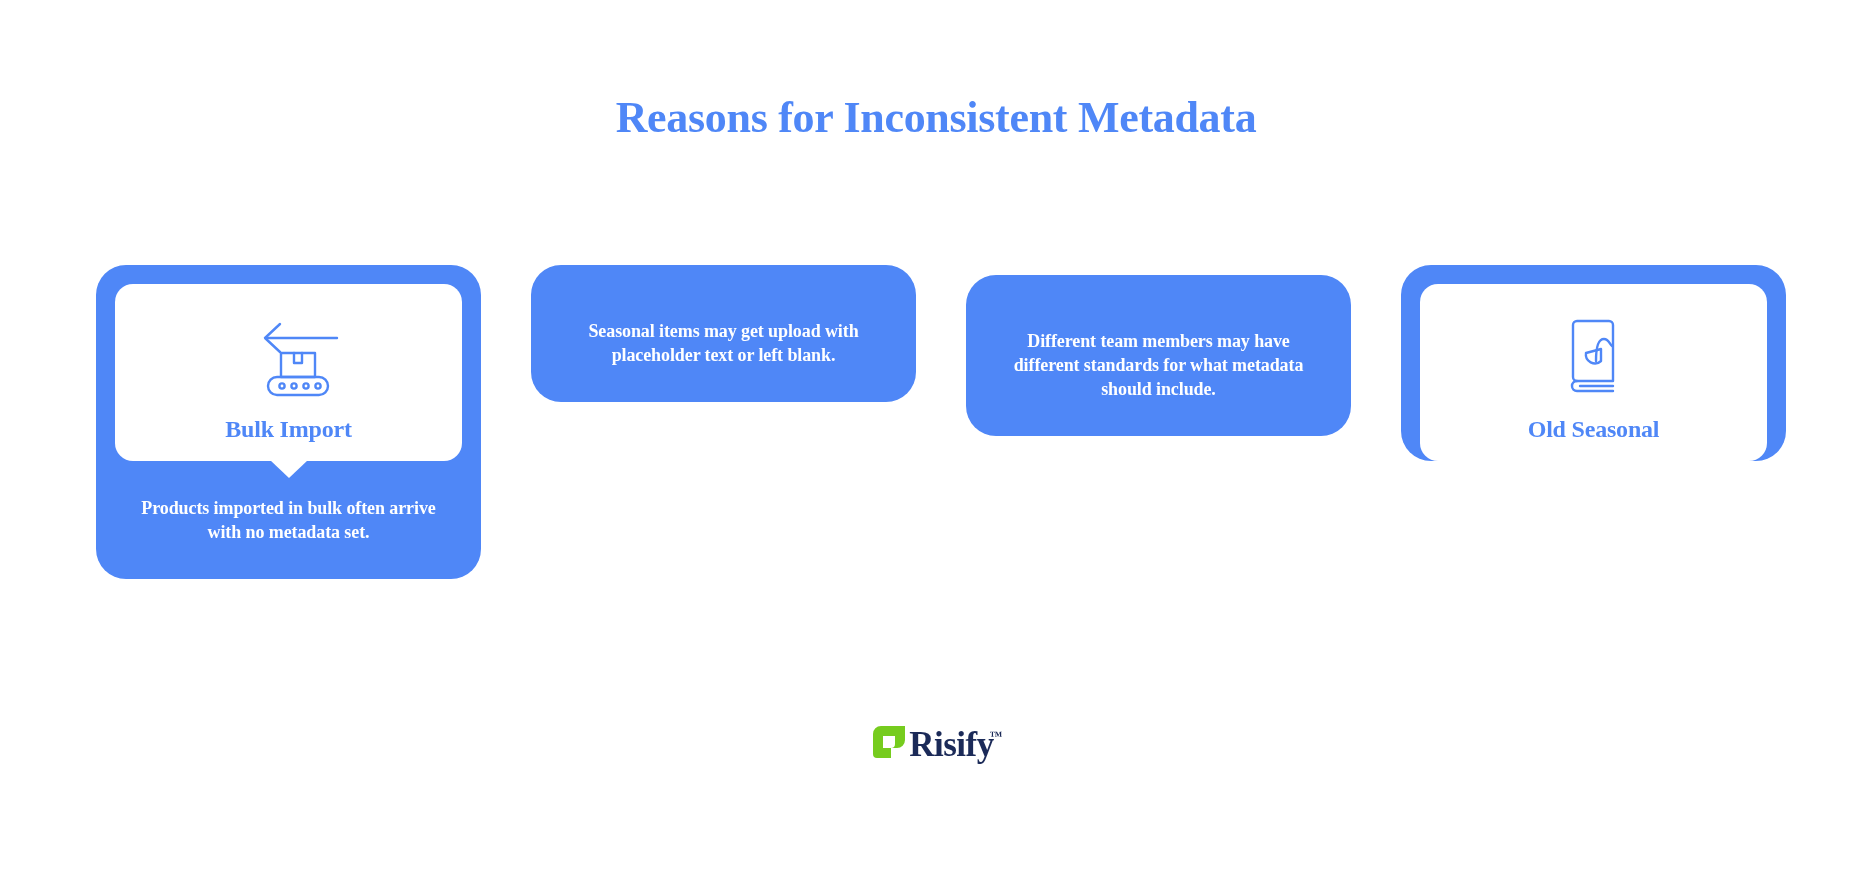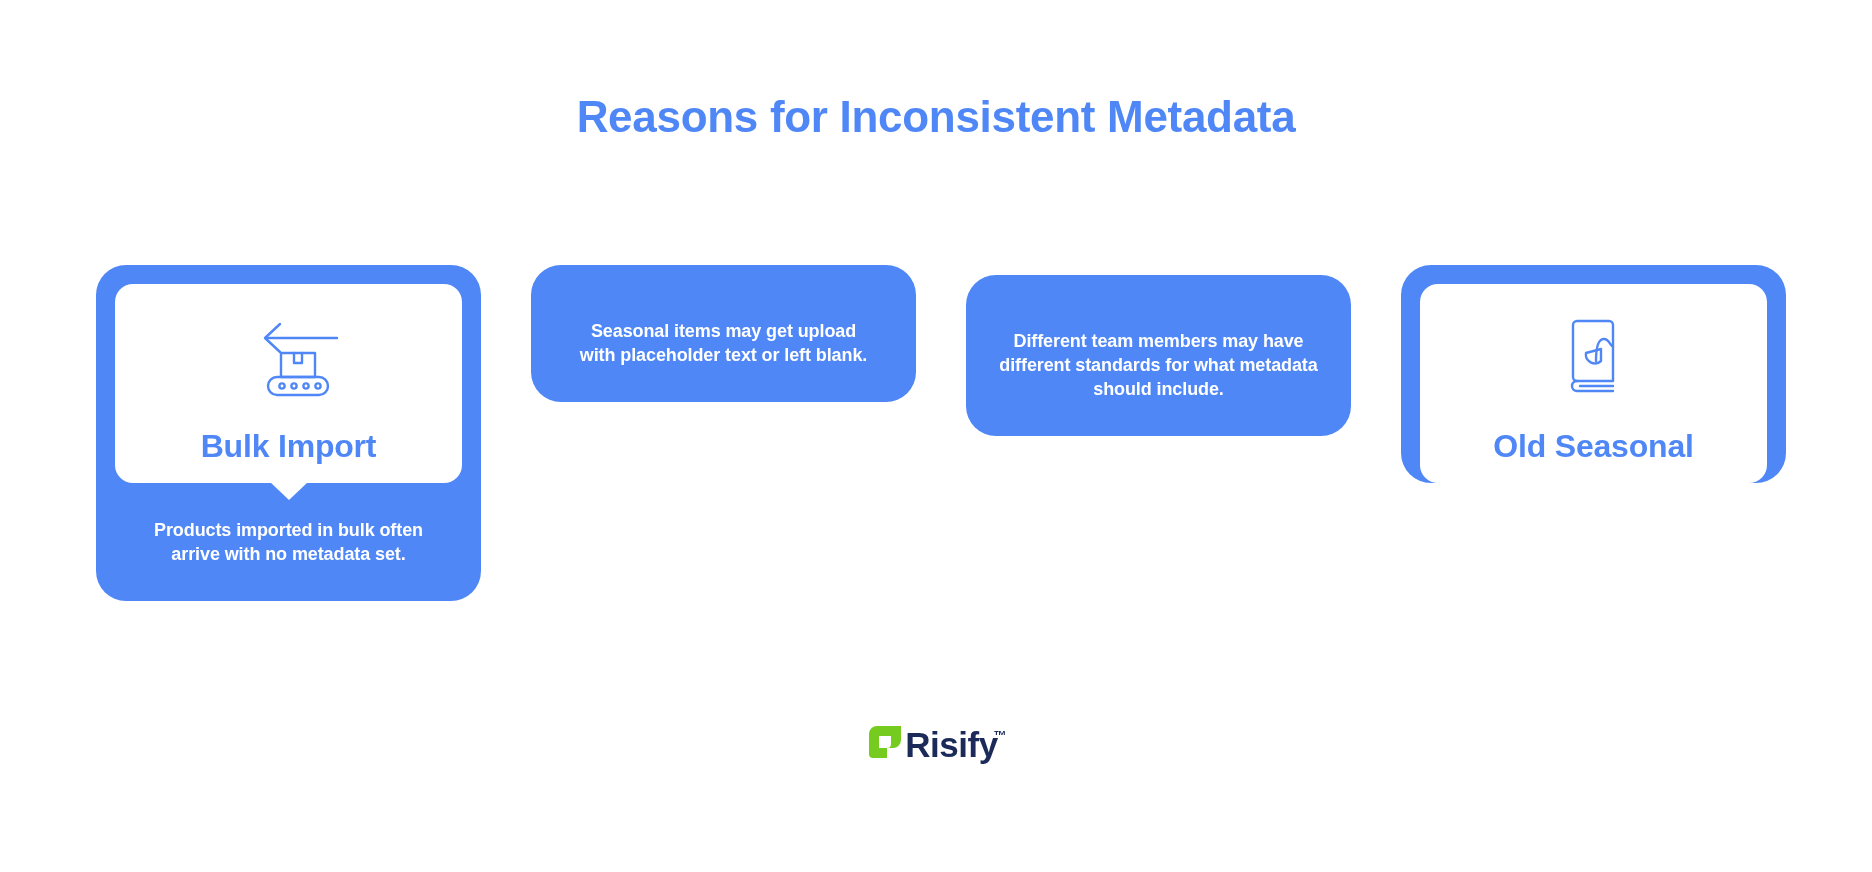--- a/index.html
+++ b/index.html
@@ -12,20 +12,21 @@
     background: #ffffff;
     font-family: "Liberation Sans", sans-serif;
     overflow: hidden;
     position: relative;
   }
 
   .page {
     position: relative;
     width: 1872px;
     height: 794px;
+    font-family: Liberation Serif, serif;
   }
 
   
   .title {
     position: absolute;
     top: 92px;
     left: 0;
     width: 1872px;
     text-align: center;
     font-size: 44px;
@@ -88,22 +89,22 @@
     height: 92px;
     display: flex;
     align-items: center;
     justify-content: center;
   }
   .icon-wrap svg {
     display: block;
   }
 
   .card-title {
-    margin-top: 26px;
-    font-size: 32px;
+    margin-top: 14px;
+    font-size: 24px;
     font-weight: bold;
     color: #4f87f7;
     text-align: center;
     letter-spacing: -0.2px;
   }
 
   .card-body {
     margin-top: 36px;
     padding: 0 22px 34px 22px;
     color: #ffffff;

